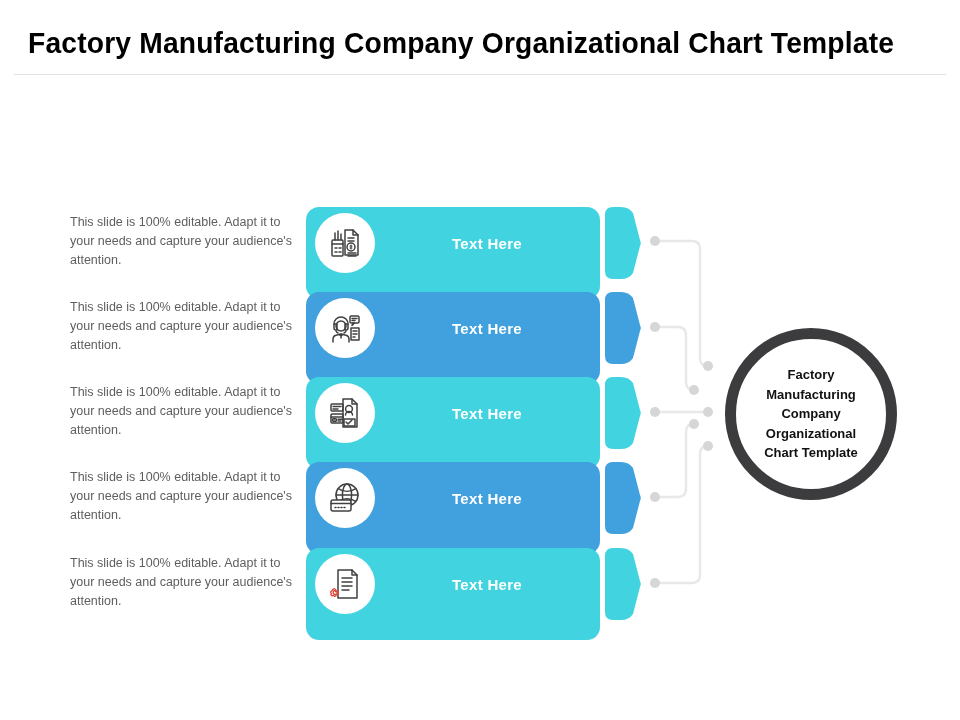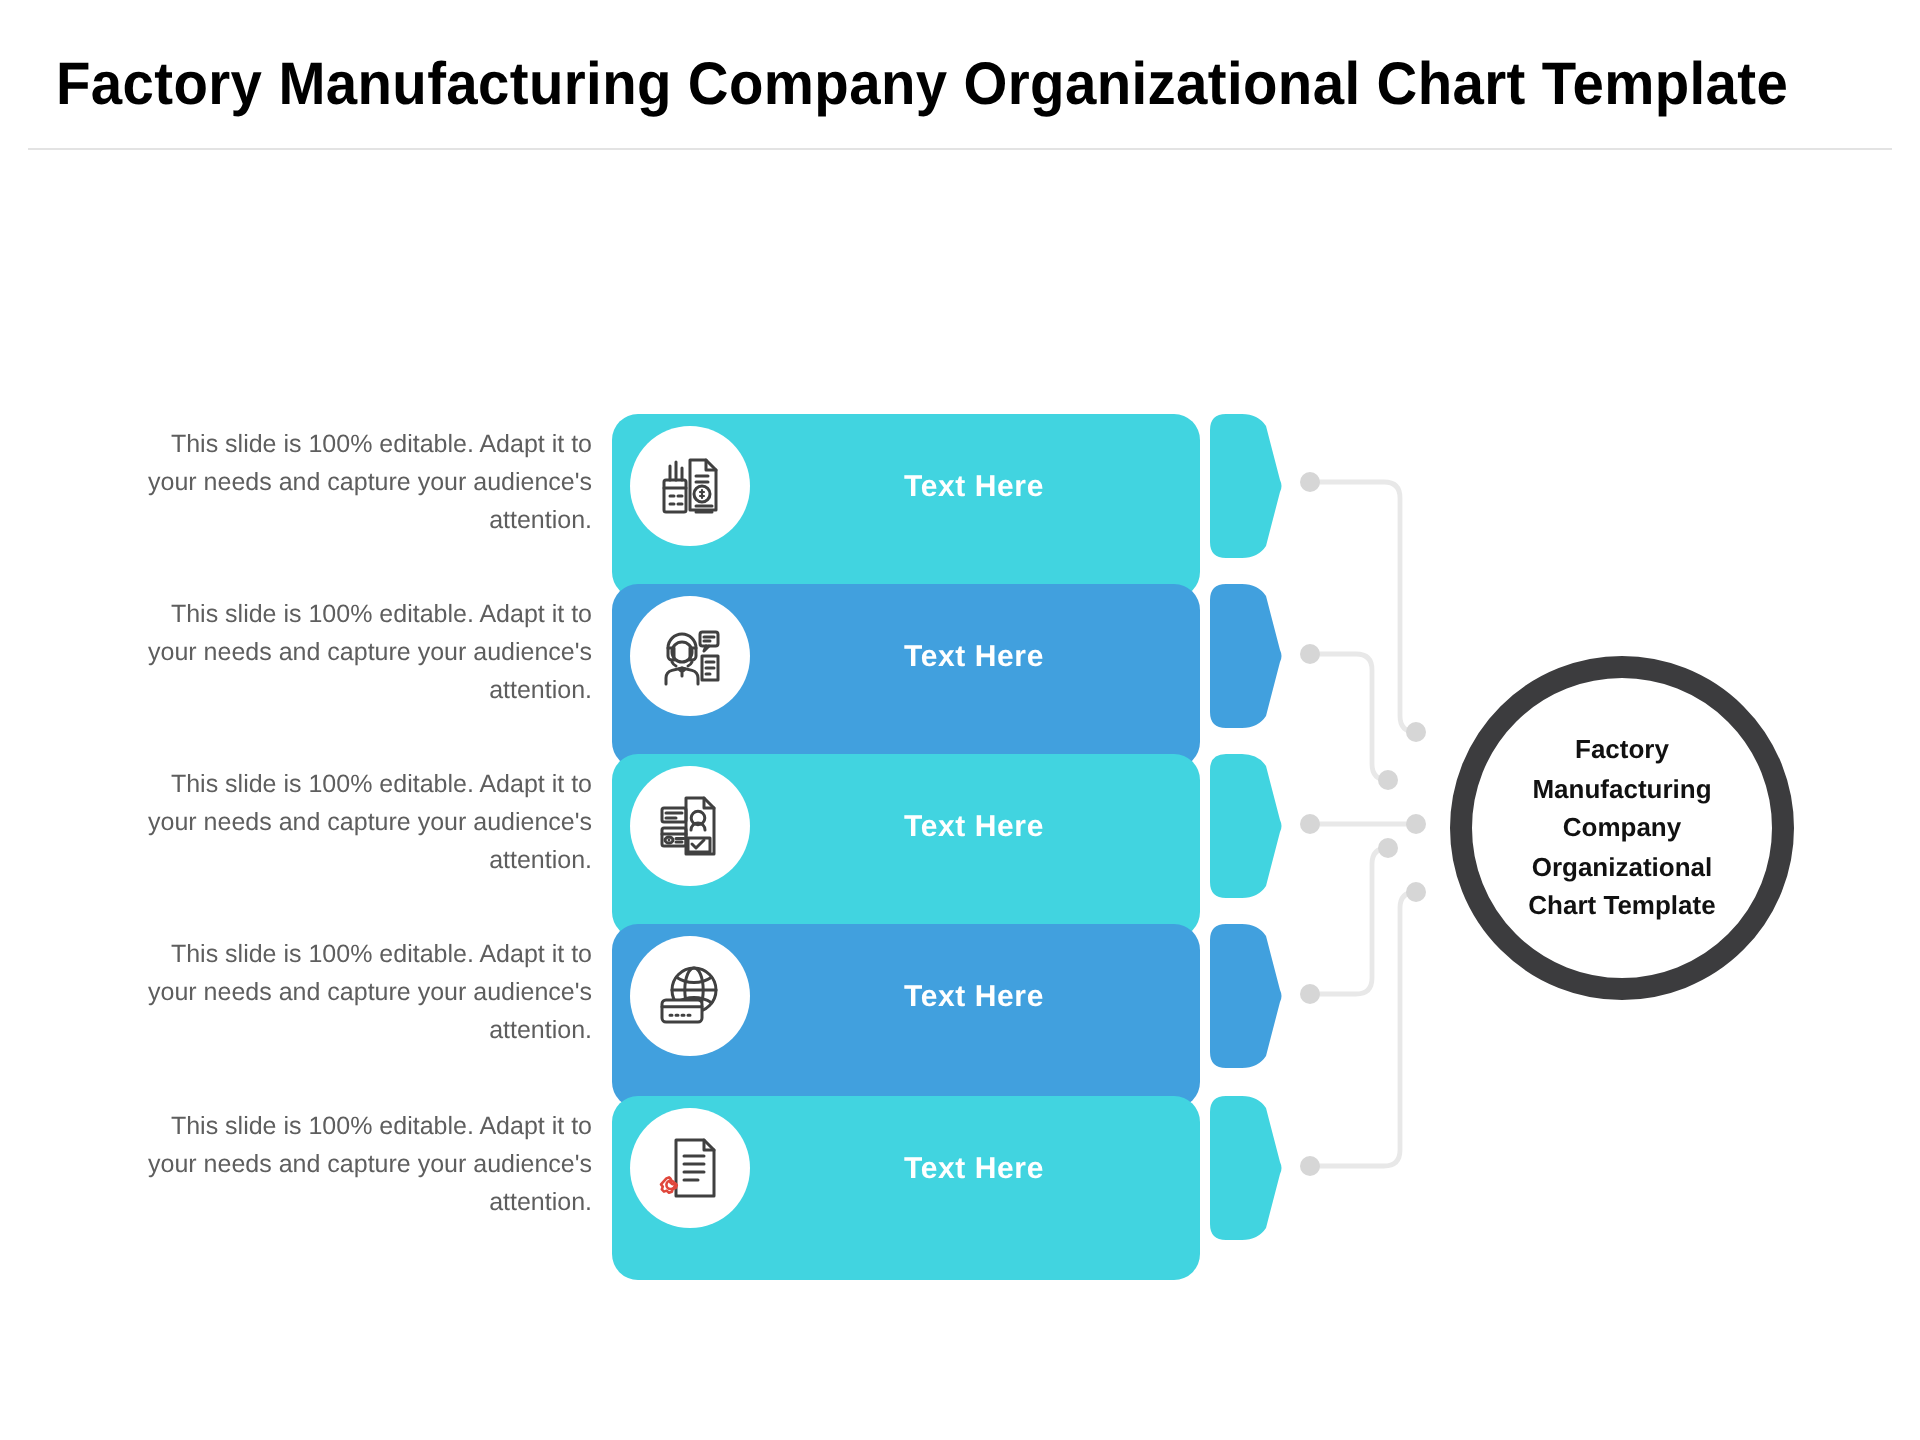--- a/index.html
+++ b/index.html
@@ -57,21 +57,20 @@
     left: 70px;
     width: 570px;
     height: 72px;
   }
 
   .row-desc {
     position: absolute;
     left: 0;
     top: 6px;
     width: 226px;
-    text-align: right;
     font-family: "Liberation Sans", sans-serif;
     font-size: 12.5px;
     line-height: 19px;
     color: #5e5e5e;
   }
 
   .bar {
     position: absolute;
     left: 236px;
     top: 0;

